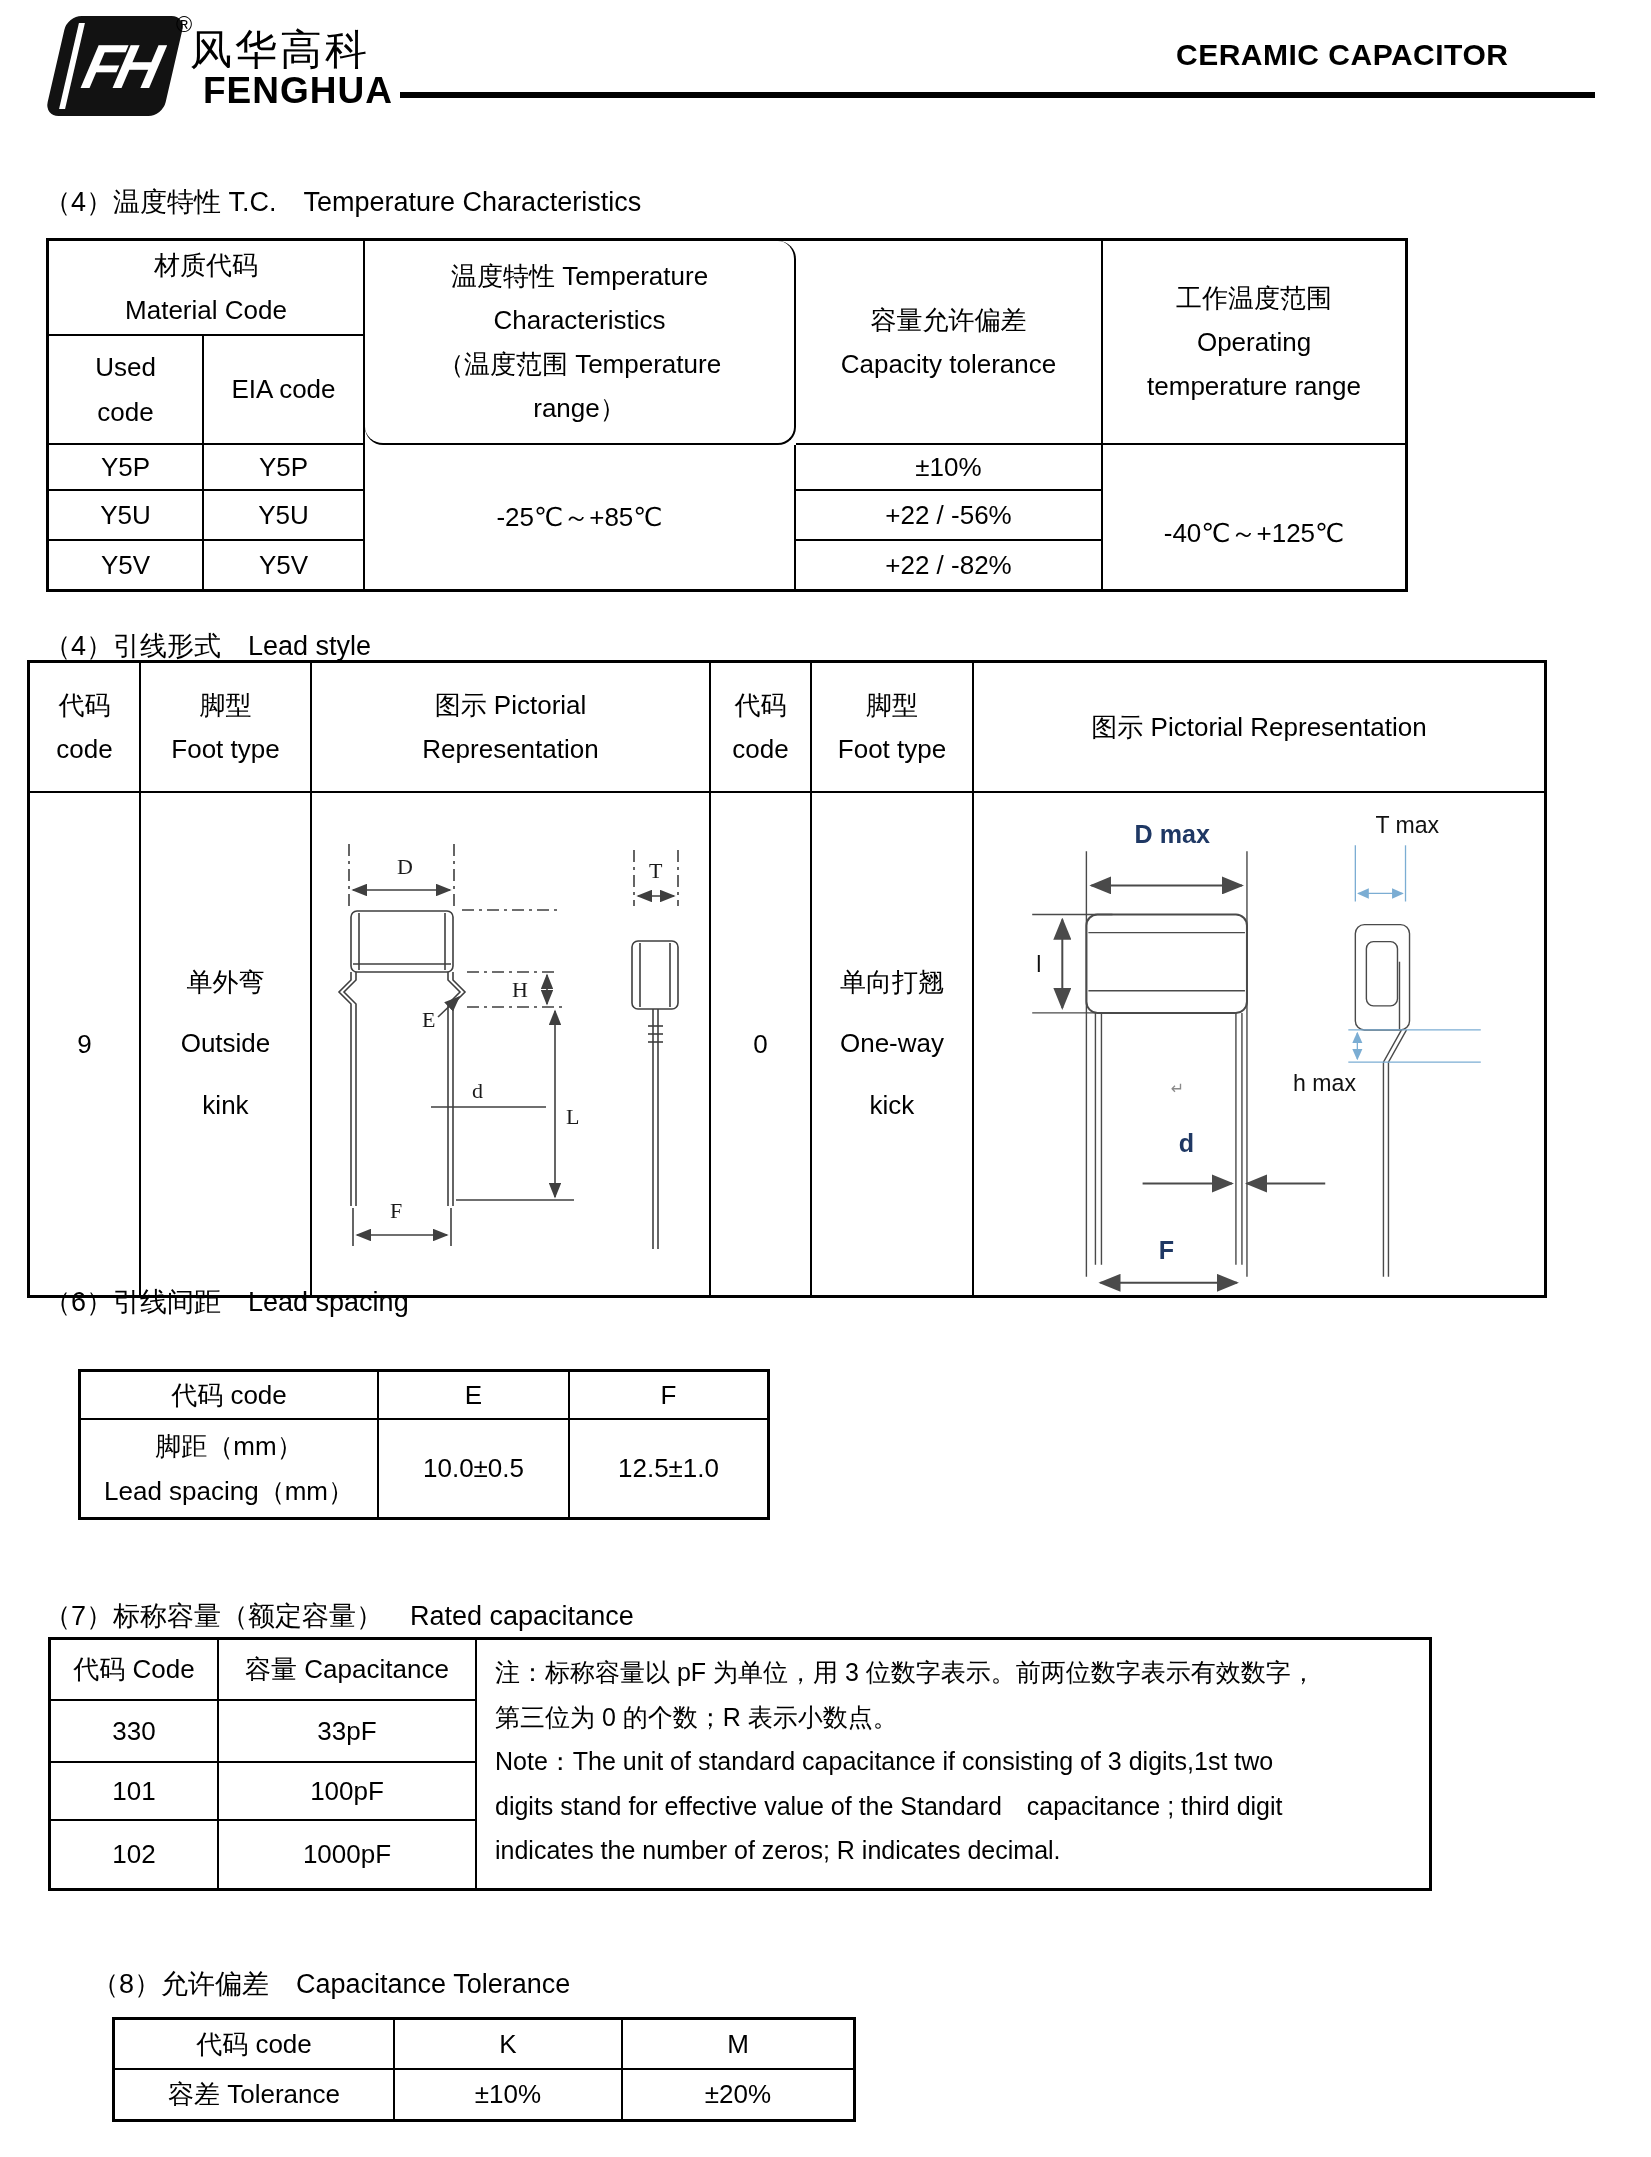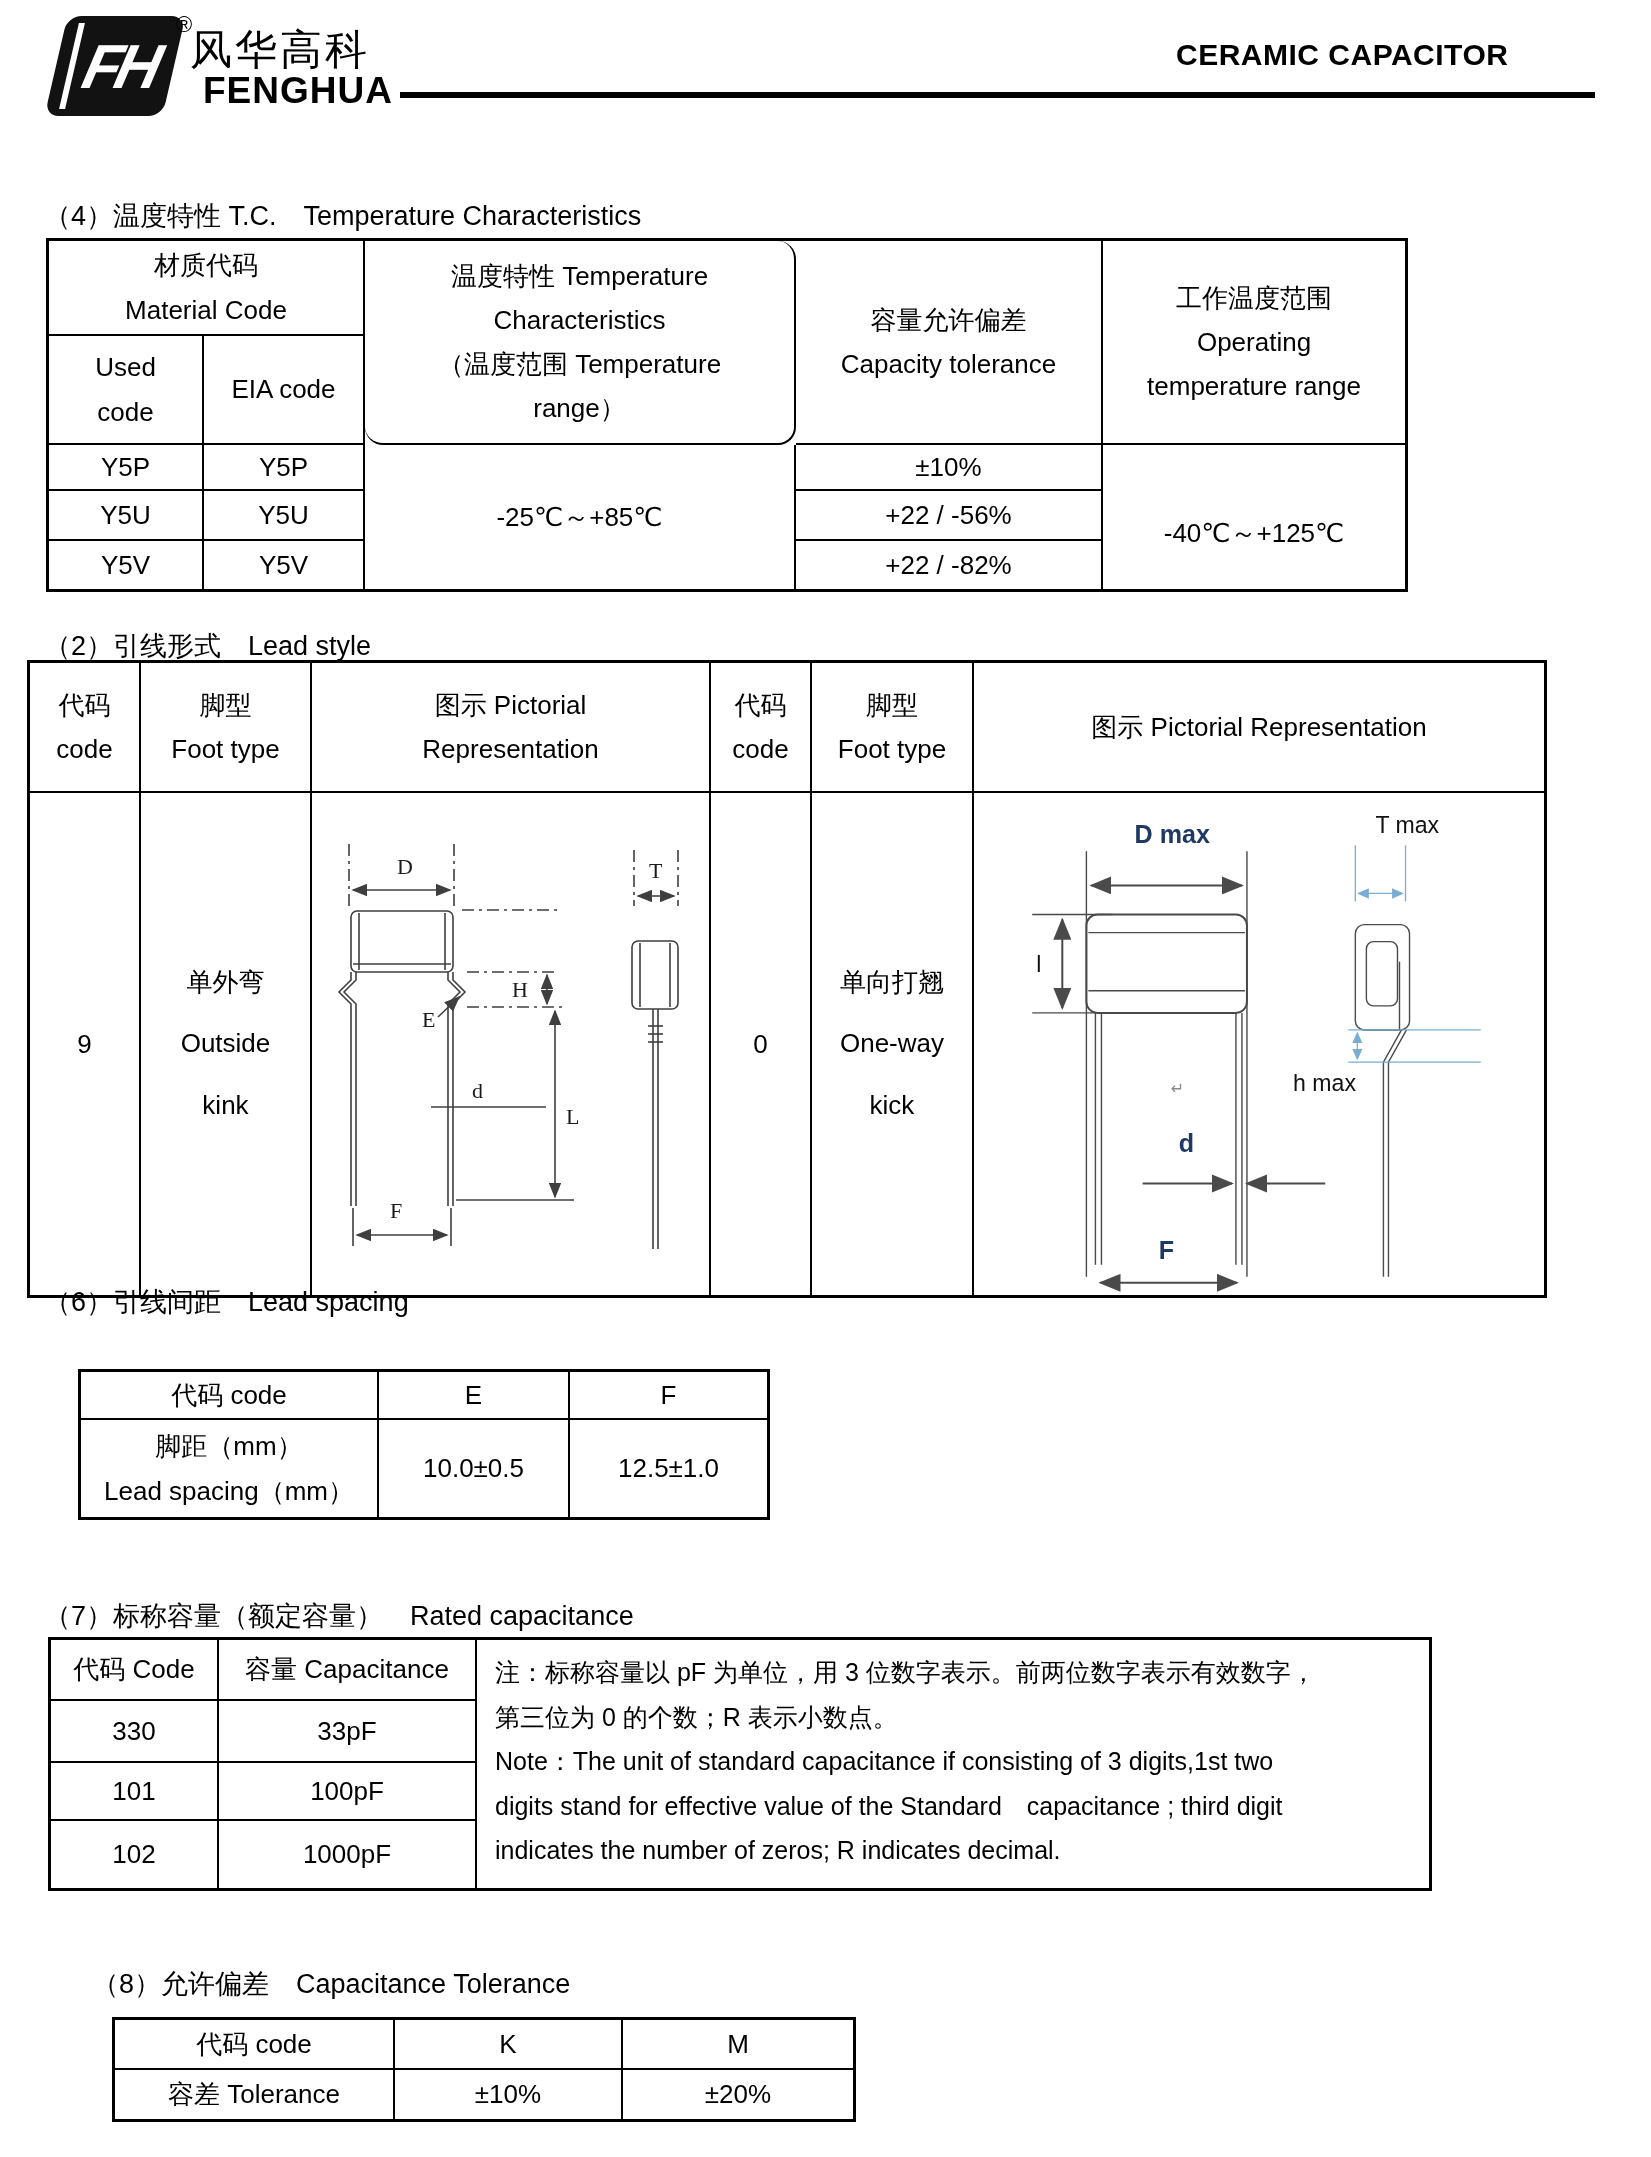--- a/index.html
+++ b/index.html
@@ -67,21 +67,21 @@
     <span class="stripe"></span>
     <span class="logo-fh">FH</span>
   </div>
   <span class="reg-mark">®</span>
   <div class="logo-cn">风华高科</div>
   <div class="logo-en">FENGHUA</div>
   <div class="doc-title">CERAMIC CAPACITOR</div>
   <div class="header-rule"></div>
 </div>
 
-<div class="sec-heading" style="top:198px;">（4）温度特性 T.C.　Temperature Characteristics</div>
+<div class="sec-heading" style="top:184px;">（4）温度特性 T.C.　Temperature Characteristics</div>
 
 <div class="tbl" style="left:46px; top:238px; grid-template-columns:155px 161px 431px 307px 302px; grid-template-rows:95px 109px 46px 50px 48px;">
   <div style="grid-area:1/1/2/3;">材质代码
 Material Code</div>
   <div style="grid-area:1/3/3/4;border-radius:18px;">温度特性 Temperature
 Characteristics
 （温度范围 Temperature
 range）</div>
   <div style="grid-area:1/4/3/5;">容量允许偏差
 Capacity tolerance</div>
@@ -100,21 +100,21 @@
 
   <div style="grid-area:4/1/5/2;">Y5U</div>
   <div style="grid-area:4/2/5/3;">Y5U</div>
   <div style="grid-area:4/4/5/5;">+22 / -56%</div>
 
   <div style="grid-area:5/1/6/2;" class="lastrow">Y5V</div>
   <div style="grid-area:5/2/6/3;" class="lastrow">Y5V</div>
   <div style="grid-area:5/4/6/5;" class="lastrow">+22 / -82%</div>
 </div>
 
-<div class="sec-heading" style="top:628px;">（2）引线形式　Lead style</div>
+<div class="sec-heading" style="top:628px;">（4）引线形式　Lead style</div>
 
 <div class="tbl" style="left:27px; top:660px; grid-template-columns:111px 171px 399px 101px 162px 570px; grid-template-rows:130px 502px;">
   <div>代码
 code</div>
   <div>脚型
 Foot type</div>
   <div>图示 Pictorial
 Representation</div>
   <div>代码
 code</div>

